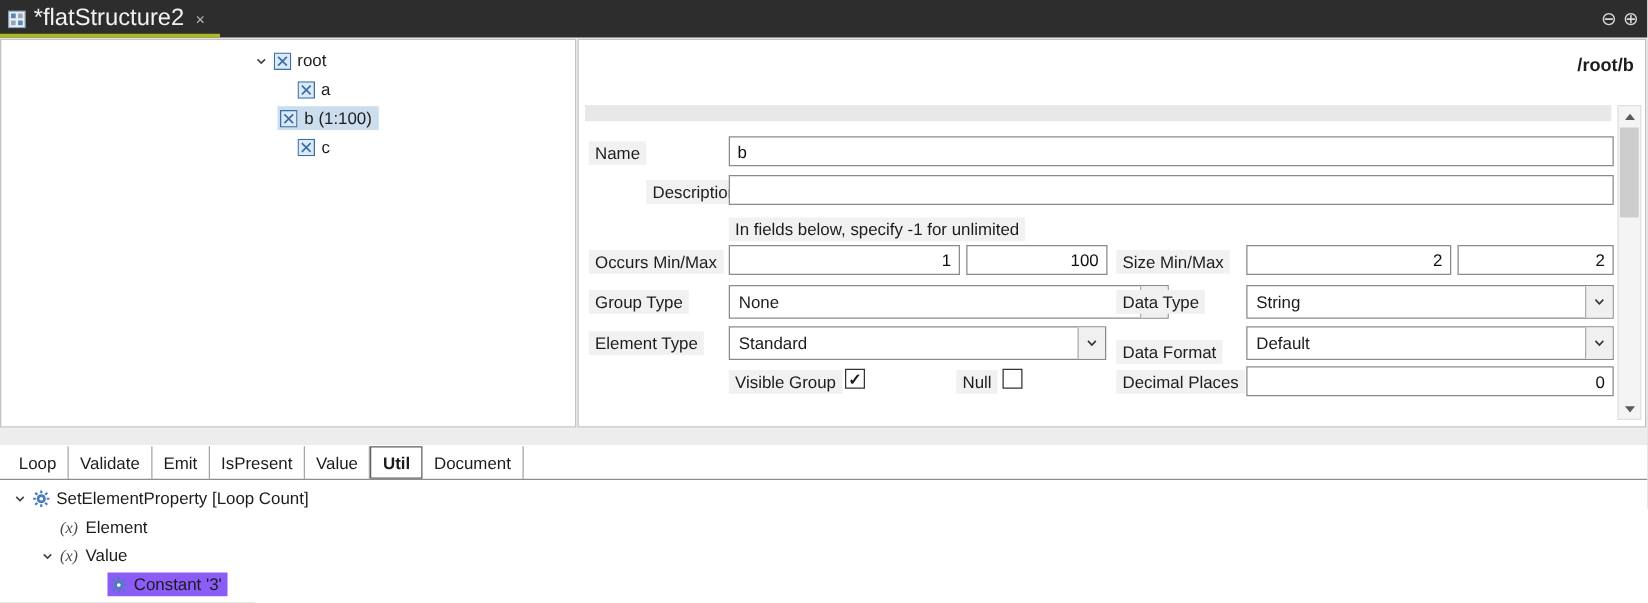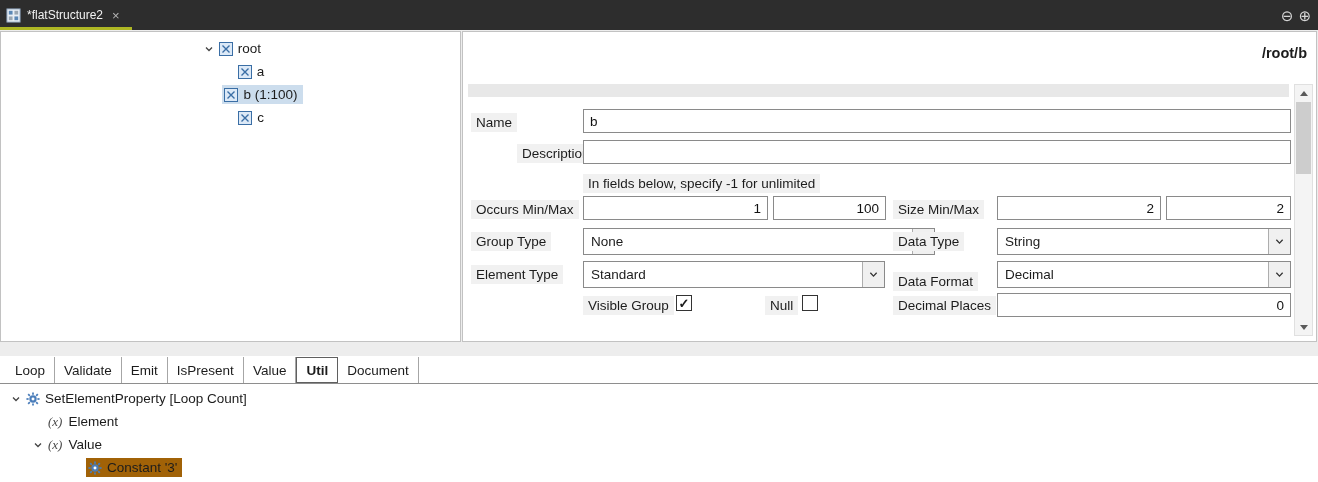--- a/index.html
+++ b/index.html
@@ -6,21 +6,21 @@
   #app {
     position:relative; width:1318px; height:482px; overflow:hidden;
     background:#ededed; font-family:"Liberation Sans", sans-serif;
     font-size:13.5px; color:#1c1c1c;
   }
 
   
   #topbar { position:absolute; left:0; top:0; width:1318px; height:30px; background:#2d2d2d; }
   .editor-tab { position:absolute; left:0; top:0; height:30px; display:flex; align-items:center; padding:0 12px 0 6px; }
   .editor-icon { display:inline-flex; margin-right:6px; }
-  .tab-title { color:#f2f2f2; font-size:12px; }
+  .tab-title { color:#f2f2f2; font-size:19px; }
   .tab-close { color:#b5b5b5; font-size:13px; margin-left:9px; cursor:default; }
   .tab-underline { position:absolute; left:0; bottom:0; width:100%; height:3px; background:#aeb724; }
   .window-controls { position:absolute; right:7px; top:0; height:30px; display:flex; align-items:center; gap:5px; }
   .winbtn { color:#d6d6d6; font-size:15px; line-height:15px; cursor:default; }
 
   
   #tree-panel {
     position:absolute; left:0px; top:31px; width:461px; height:311px;
     background:#fff; border:1px solid #c2c2c2; box-sizing:border-box; padding-top:5px;
   }
@@ -103,21 +103,21 @@
   .rtab { display:flex; align-items:center; padding:0 9px; border-right:1px solid #a6a6a6; white-space:nowrap; }
   .rtab.active { font-weight:bold; border:1px solid #5f5f5f; }
   #tabs-rule-line { position:absolute; left:0; top:27px; width:100%; border-top:1px solid #8e8e8e; }
 
   #rule-tree { position:absolute; left:0; top:31px; right:0; bottom:0; }
   .rrow { height:23px; display:flex; align-items:center; }
   #rrow-0 { padding-left:8px; }
   #rrow-1 { padding-left:46px; }
   #rrow-2 { padding-left:30px; }
   #rrow-3 { padding-left:66px; }
-  .rrow .row-inner.sel { background:#a16207; }
+  .rrow .row-inner.sel { background:#8b5cf6; }
   .fx-icon {
     font-family:"Liberation Serif", serif; font-style:italic; font-size:13px;
     color:#4a4a4a; margin-right:6px; white-space:nowrap;
   }
   .gear-icon { display:inline-flex; margin-right:5px; }
 </style>
 </head>
 <body>
 
 <div id="app">
@@ -238,21 +238,21 @@
     <div class="combo" id="combo-etype">
       <span class="combo-text">Standard</span>
       <span class="combo-btn">
         <svg width="9" height="9" viewBox="0 0 10 10">
             <polyline points="1.5,3 5,6.8 8.5,3" fill="none" stroke="#333" stroke-width="1.4"></polyline>
           </svg>
       </span>
     </div>
     <span class="flabel" id="l-dformat">Data Format</span>
     <div class="combo" id="combo-dformat">
-      <span class="combo-text">Decimal</span>
+      <span class="combo-text">Default</span>
       <span class="combo-btn">
         <svg width="9" height="9" viewBox="0 0 10 10">
             <polyline points="1.5,3 5,6.8 8.5,3" fill="none" stroke="#333" stroke-width="1.4"></polyline>
           </svg>
       </span>
     </div>
 
     <span class="flabel" id="l-vgroup">Visible Group</span>
     <span class="checkbox" id="cb-vgroup">
       <span class="checkmark">✓</span>

